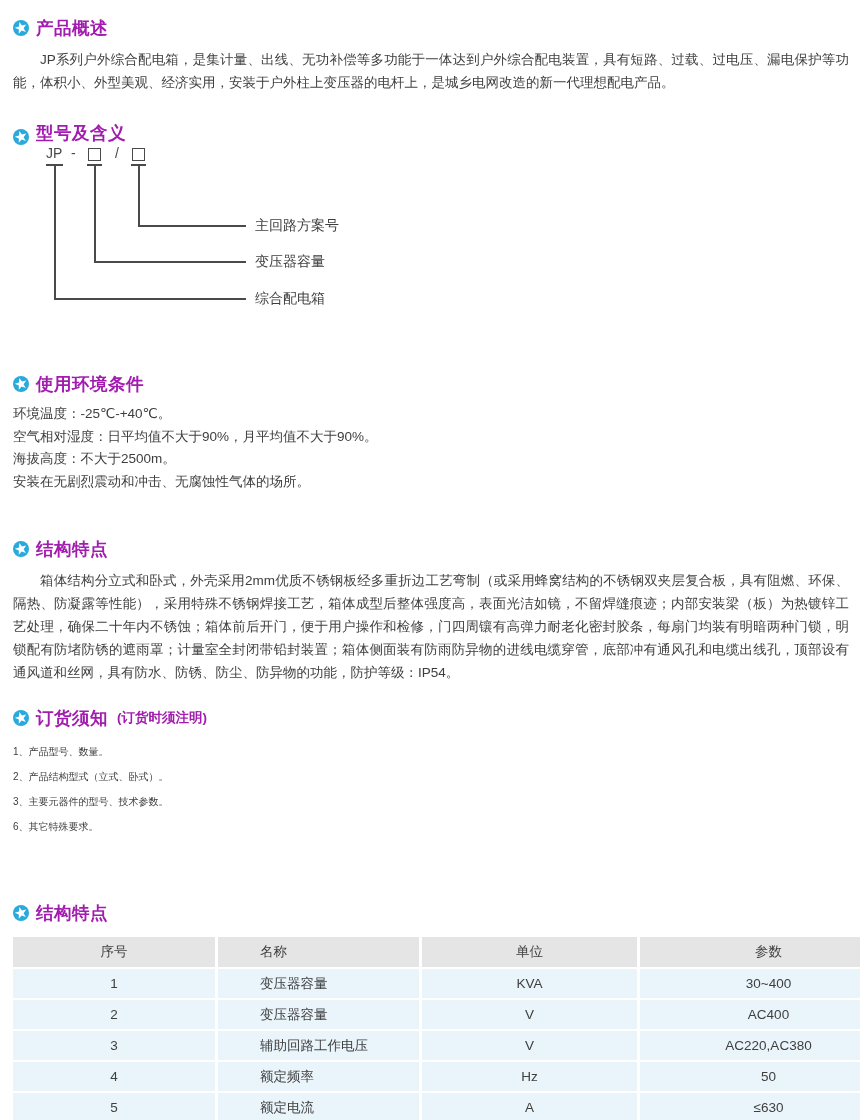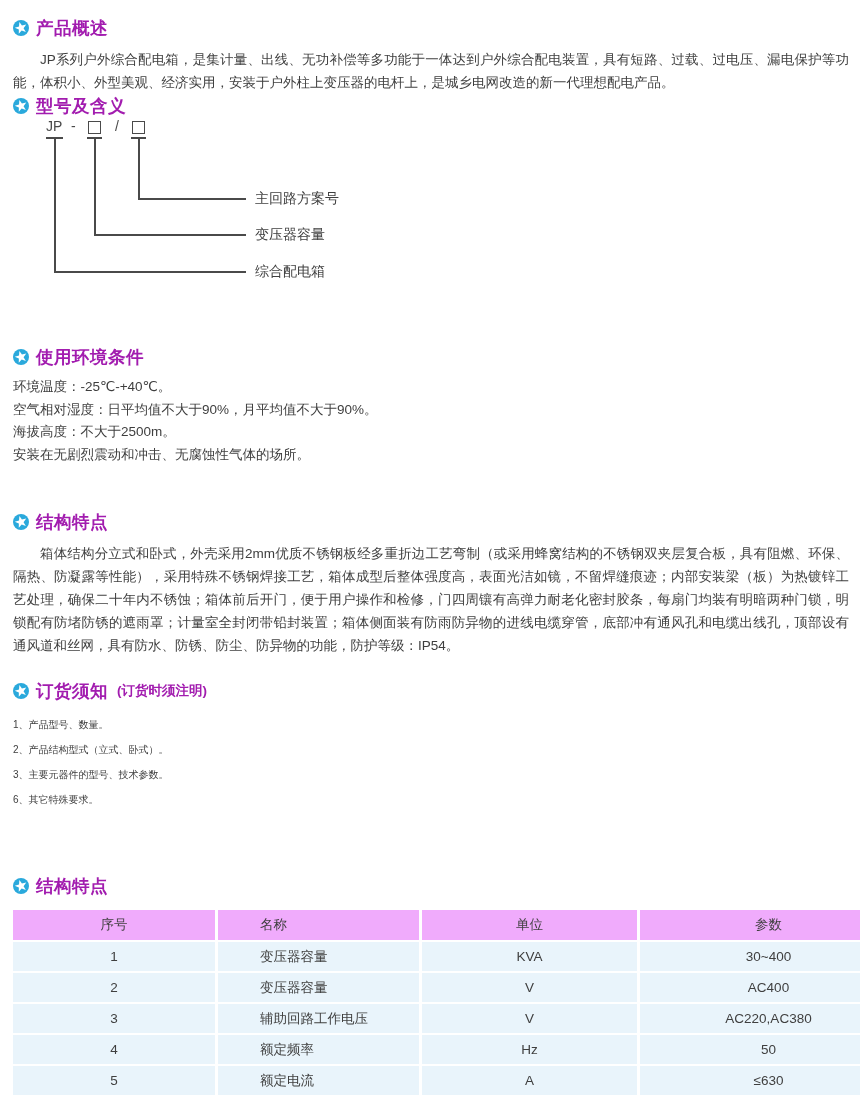--- a/index.html
+++ b/index.html
@@ -36,37 +36,37 @@
     border:1.5px solid #4a4a4a;background:#fff;
   }
   .diagram .dbox.b1{left:75px;}
   .diagram .dbox.b2{left:119px;}
   .dline{position:absolute;background:#4a4a4a;}
   .dline.h{height:1.5px;}
   .dline.v{width:1.5px;}
   .dlabel{position:absolute;left:242px;font-size:14px;color:#3e3e3e;white-space:nowrap;}
 
   
-  .mt-model{}
+  .mt-model{margin-top:27px;align-items:flex-end;}
   .mt-env{margin-top:55px;}
   .mt-struct{margin-top:44px;}
   .mt-order{margin-top:22px;}
   .mt-params{margin-top:62px;}
 
   
   .param-table{
     margin-top:12px;width:847px;border-collapse:separate;border-spacing:0;
     font-size:13.5px;color:#3f3f3f;table-layout:fixed;
   }
   .param-table col.c1{width:205px;}
   .param-table col.c2{width:204px;}
   .param-table col.c3{width:218px;}
   .param-table col.c4{width:220px;}
   .param-table th{
-    background:#f0abfc;font-weight:normal;height:28px;
+    background:#e5e5e5;font-weight:normal;height:28px;
     border-bottom:2px solid #ffffff;border-right:3px solid #ffffff;
   }
   .param-table td{
     background:#e9f4fb;height:27px;
     border-bottom:2px solid #ffffff;border-right:3px solid #ffffff;
   }
   .param-table th:last-child,.param-table td:last-child{border-right:none;}
   .param-table .ca{text-align:center;}
   .param-table .cl-name{text-align:left;padding-left:42px;}
   .param-table .cl-param{text-align:center;padding-left:38px;}

